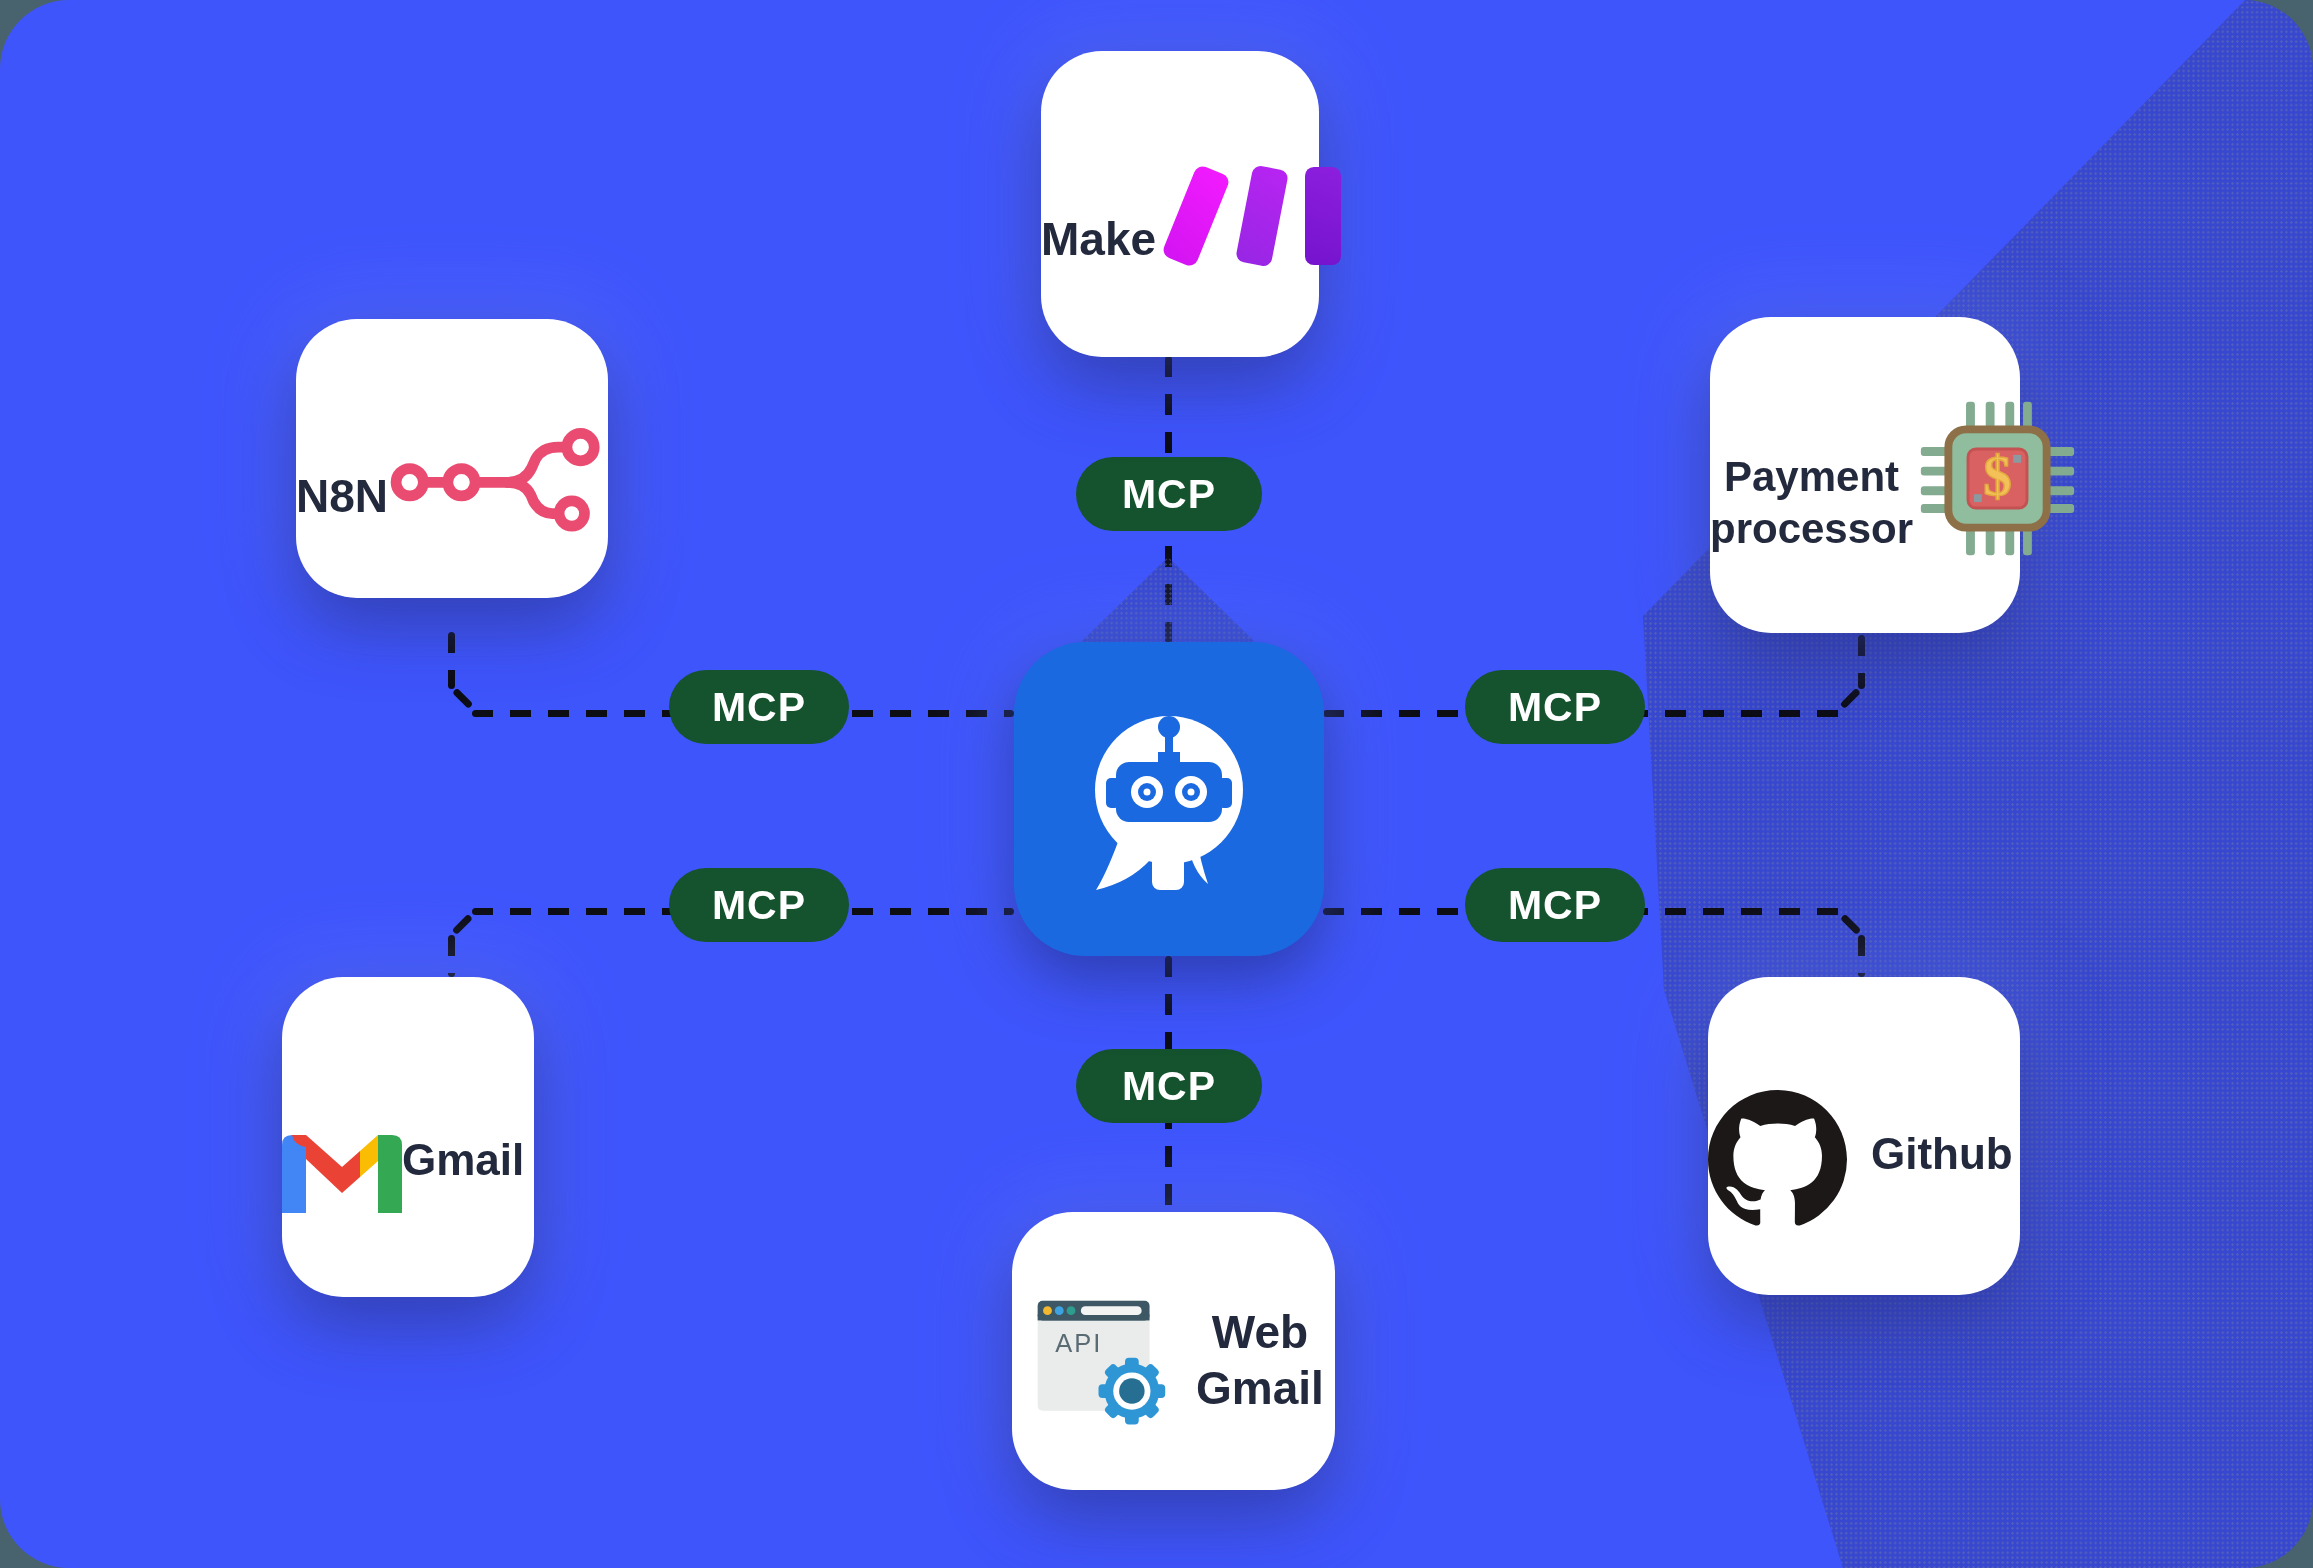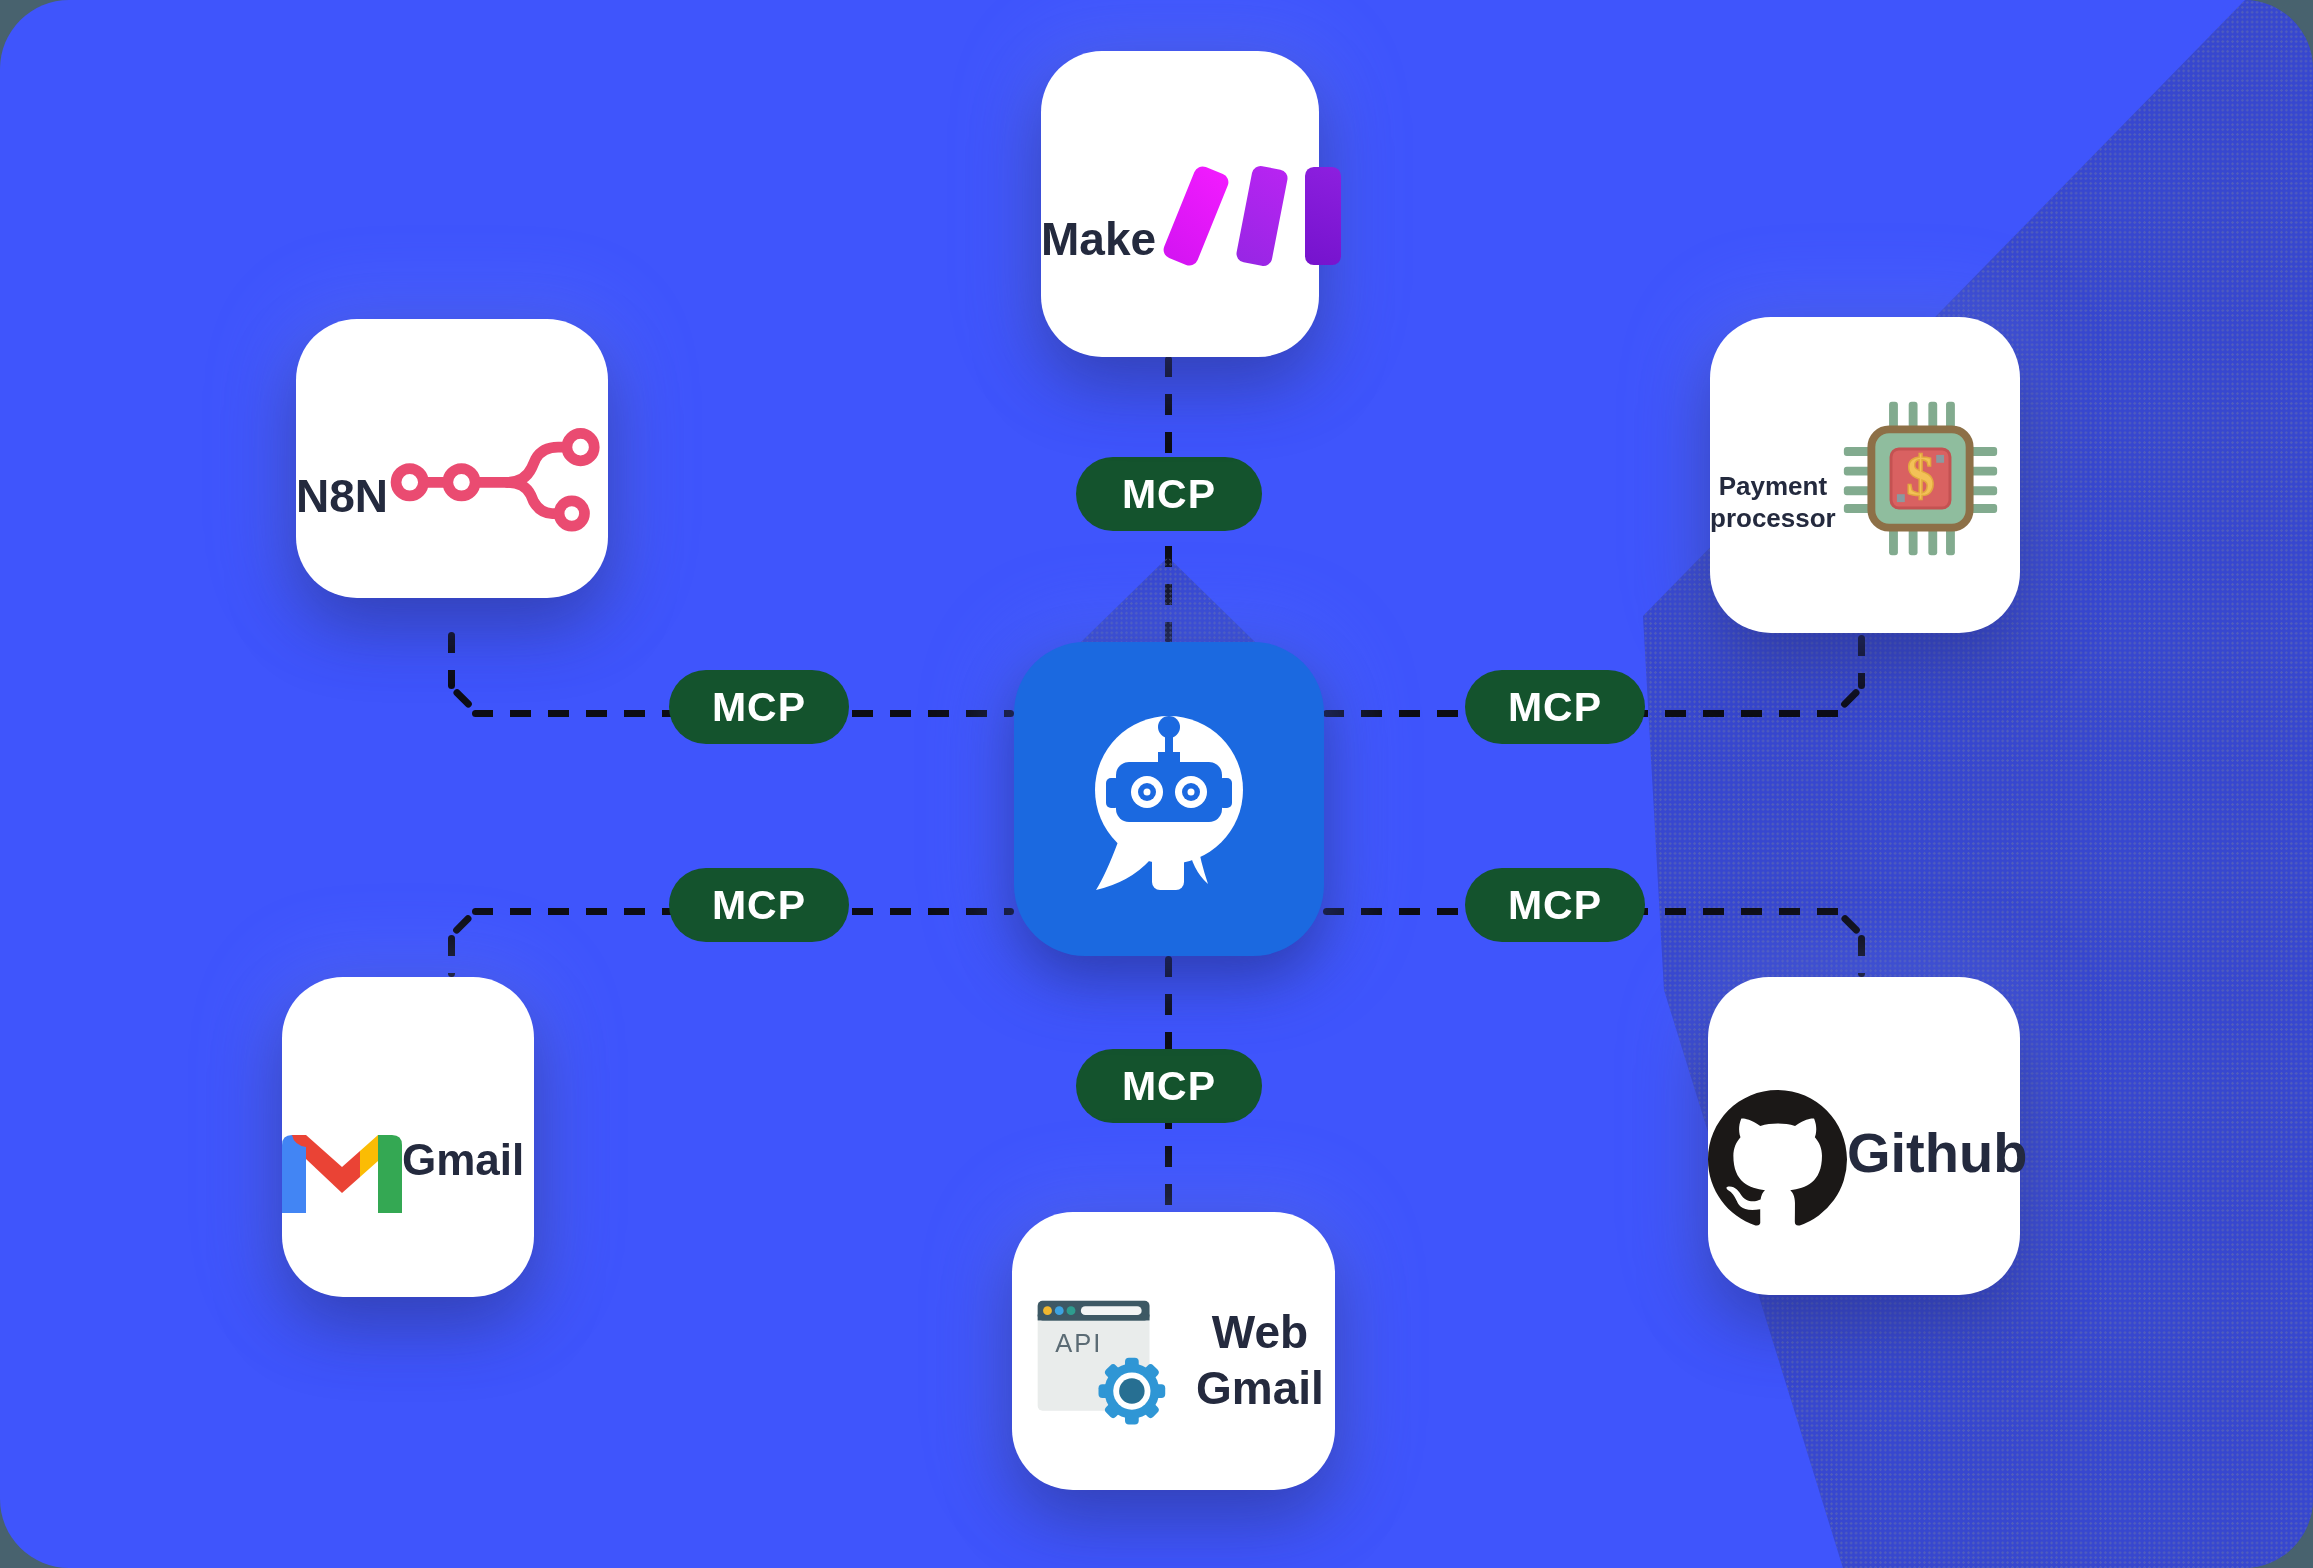--- a/index.html
+++ b/index.html
@@ -116,21 +116,21 @@
           <circle cx="22" cy="72" r="14" fill="#fff"></circle>
           <circle cx="75" cy="72" r="14" fill="#fff"></circle>
           <circle cx="197" cy="36" r="14" fill="#fff"></circle>
           <circle cx="188" cy="104" r="13" fill="#fff"></circle>
         </g>
       </svg>
     </div>
   </div>
 
   <div class="card" style="left:1710px;top:317px;width:310px;height:316px;">
-    <div class="title" style="font-size:26px;margin-top:55px;">
+    <div class="title" style="font-size:42px;margin-top:55px;">
       <div>Payment</div>
       <div>processor</div>
     </div>
     <div class="icon-box" style="margin-top:7.8px;">
       <svg width="169" height="169" viewBox="0 0 172 172">
         <g fill="#82ab8f">
           <rect x="54" y="8" width="9" height="28" rx="3"></rect>
             <rect x="74" y="8" width="9" height="28" rx="3"></rect>
           <rect x="94" y="8" width="9" height="28" rx="3"></rect>
             <rect x="112" y="8" width="9" height="28" rx="3"></rect>
@@ -169,21 +169,21 @@
     </div>
     <div class="title" style="font-size:44px;margin-top:45px;">Gmail</div>
   </div>
 
   <div class="card" style="left:1708px;top:977px;width:312px;height:318px;">
     <div class="icon-box" style="margin-top:47px;">
       <svg width="139" height="139" viewBox="0 0 16 16">
         <path fill="#1b1817" d="M8 0C3.58 0 0 3.58 0 8c0 3.54 2.29 6.53 5.47 7.59.4.07.55-.17.55-.38 0-.19-.01-.82-.01-1.49-2.01.37-2.53-.49-2.69-.94-.09-.23-.48-.94-.82-1.13-.28-.15-.68-.52-.01-.53.63-.01 1.08.58 1.23.82.72 1.21 1.87.87 2.33.66.07-.52.28-.87.51-1.07-1.78-.2-3.64-.89-3.64-3.95 0-.87.31-1.59.82-2.15-.08-.2-.36-1.02.08-2.12 0 0 .67-.21 2.2.82.64-.18 1.32-.27 2-.27s1.36.09 2 .27c1.53-1.04 2.2-.82 2.2-.82.44 1.1.16 1.92.08 2.12.51.56.82 1.27.82 2.15 0 3.07-1.87 3.75-3.65 3.95.29.25.54.73.54 1.48 0 1.07-.01 1.93-.01 2.2 0 .21.15.46.55.38A8.01 8.01 0 0 0 16 8c0-4.42-3.58-8-8-8z"></path>
       </svg>
     </div>
-    <div class="title" style="font-size:56px;margin-top:35px;">Github</div>
+    <div class="title" style="font-size:44px;margin-top:35px;margin-left:24px;">Github</div>
   </div>
 
   <div class="card" style="left:1012px;top:1212px;width:323px;height:278px;">
     <div class="icon-box" style="margin-top:37px;">
       <svg width="173" height="157" viewBox="0 0 176 160">
         <rect x="26" y="10" width="114" height="112" rx="5" fill="#e9eceb"></rect>
         <rect x="26" y="10" width="114" height="20" rx="5" fill="#3d5864"></rect>
         <rect x="26" y="24" width="114" height="6" fill="#3d5864"></rect>
         <circle cx="36" cy="20" r="4.5" fill="#f0b72f"></circle>
         <circle cx="48" cy="20" r="4.5" fill="#3da3e0"></circle>

